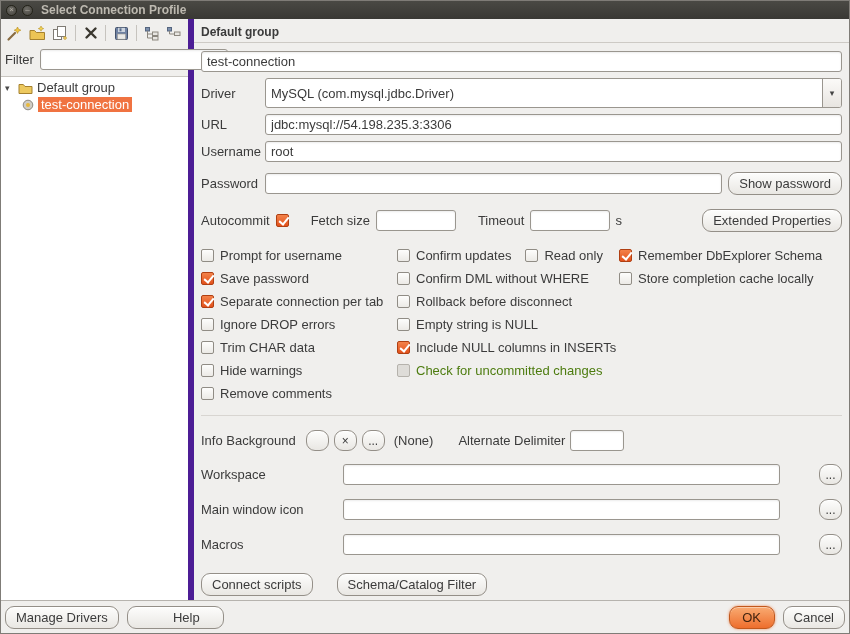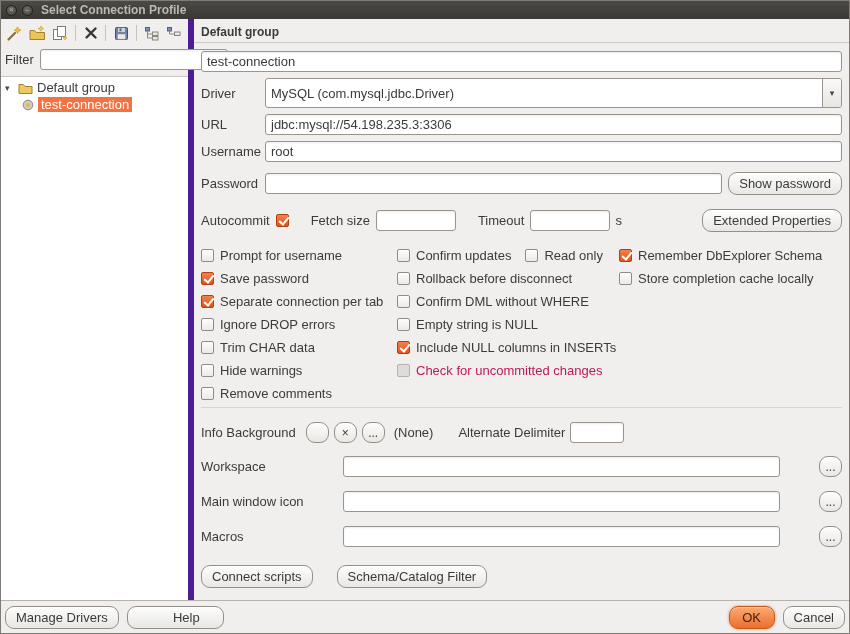--- a/index.html
+++ b/index.html
@@ -43,31 +43,31 @@
   .btn.wide { min-width:97px;padding-left:32px; }
   .mini-btn { width:23px; height:21px; padding:0; display:inline-flex; align-items:center; justify-content:center; font-size:12px; line-height:1; }
 
   .pw-row .btn { margin-left:6px; }
   .ac-row { display:flex; align-items:center; margin:8px 0 12px; }
   .ac-row .num { width:80px; flex:0 0 80px; margin-left:6px; }
   .ac-gap { width:22px; }
   .suffix { margin-left:5px; }
   .push { margin-left:auto; }
 
-  .opt-grid { display:flex; }
+  .opt-grid { display:flex; margin-bottom:8px; }
   .c1 { width:196px; flex:0 0 196px; }
   .c2 { width:222px; flex:0 0 222px; }
   .c3 { flex:1; }
   .opt { display:flex; align-items:center; gap:6px; height:23px; cursor:default; }
   .opt-pair { display:flex; gap:14px; }
   .cb { flex:0 0 13px; width:13px; height:13px; border:1px solid #908c85; border-radius:2px; background:linear-gradient(#fdfdfc,#eceae6); position:relative; }
   .checked .cb { background:linear-gradient(#f3824a,#e2511b); border-color:#b03f12; }
   .checked .cb::after { content:""; position:absolute; left:4px; top:0px; width:4px; height:8px; border-right:2px solid #fff; border-bottom:2px solid #fff; transform:rotate(40deg); }
   .disabled .cb { background:#dedcd8; border-color:#b5b2ac; }
-  .disabled .opt-label { color:#be185d; }
+  .disabled .opt-label { color:#4d7c0f; }
 
   .sep { border:none; border-top:1px solid #d8d5d1; margin:2px 0 14px; }
 
   .info-row { display:flex; align-items:center; gap:5px; margin-bottom:13px; }
   .none-label { margin:0 4px; }
   .ad-lbl { margin-left:16px; }
   .ad-input { width:54px; flex:0 0 54px; }
 
   .path-row { display:flex; align-items:center; margin-bottom:14px;gap:32px; }
   .path-lbl { flex:0 0 110px; width:110px; }
@@ -257,25 +257,25 @@
                   <span class="cb"></span>
                   <span class="opt-label">Confirm updates</span>
                 </label>
               <label class="opt">
                   <span class="cb"></span>
                   <span class="opt-label">Read only</span>
                 </label>
             </div>
             <label class="opt">
                 <span class="cb"></span>
+                <span class="opt-label">Confirm DML without WHERE</span>
+              </label>
+            <label class="opt">
+                <span class="cb"></span>
                 <span class="opt-label">Rollback before disconnect</span>
-              </label>
-            <label class="opt">
-                <span class="cb"></span>
-                <span class="opt-label">Confirm DML without WHERE</span>
               </label>
             <label class="opt">
                 <span class="cb"></span>
                 <span class="opt-label">Empty string is NULL</span>
               </label>
             <label class="opt checked">
                 <span class="cb"></span>
                 <span class="opt-label">Include NULL columns in INSERTs</span>
               </label>
             <label class="opt disabled">

